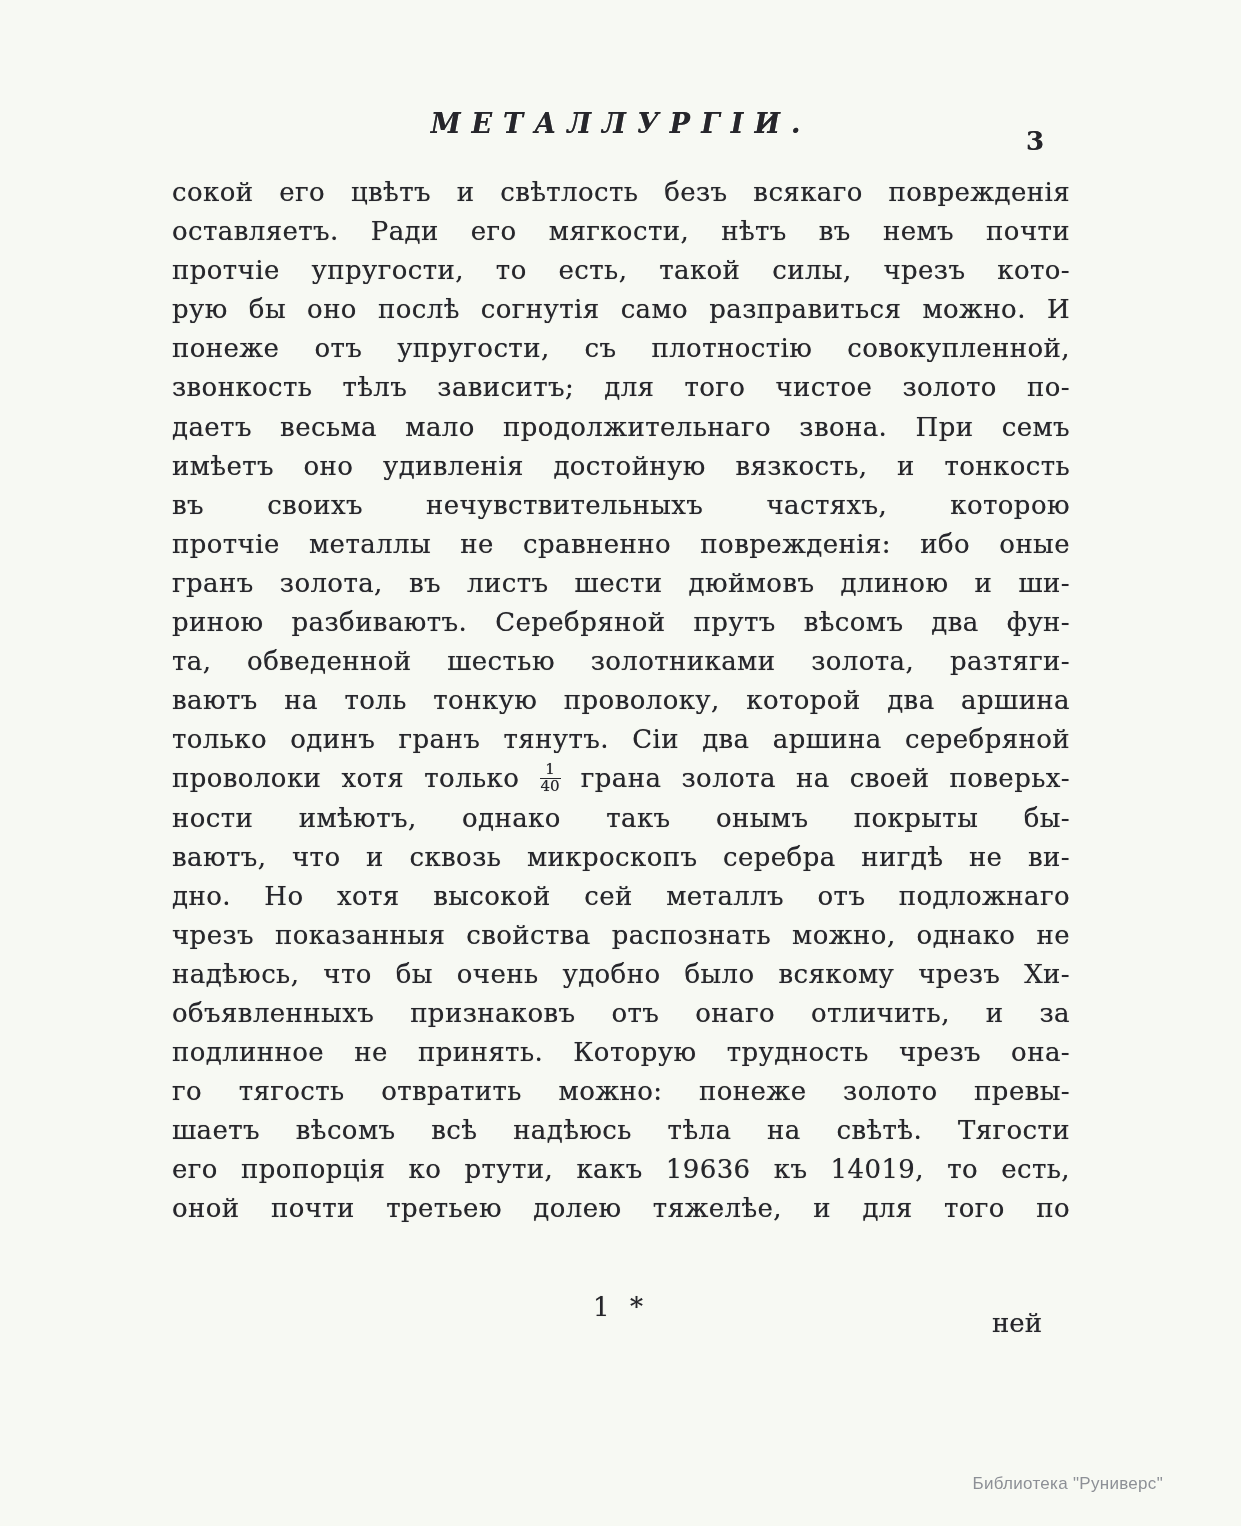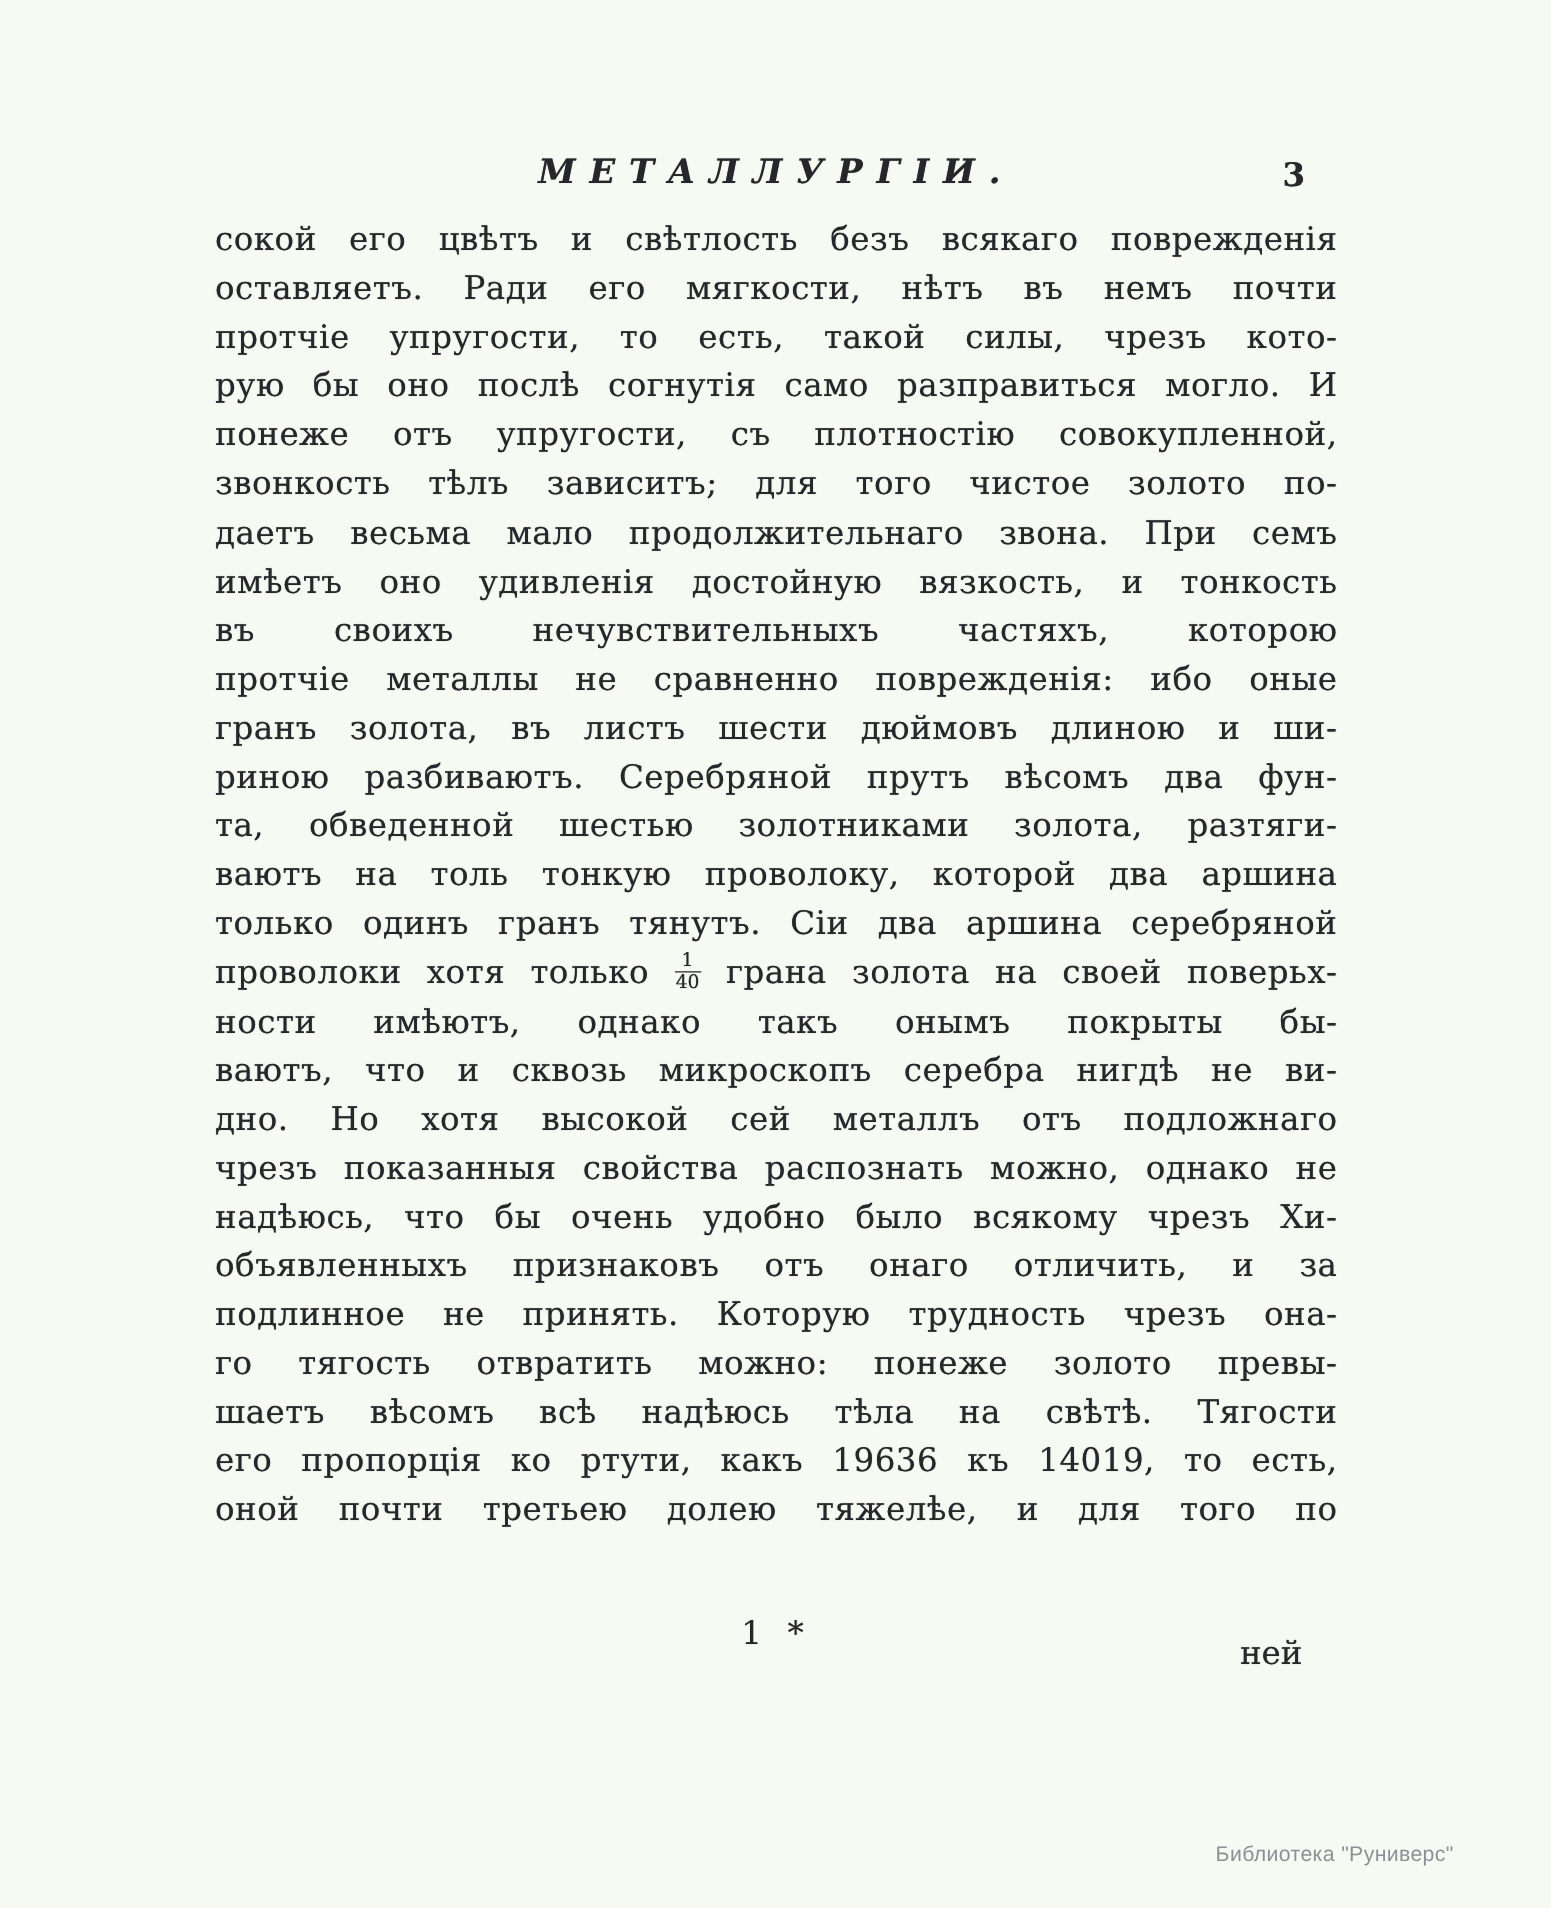--- a/index.html
+++ b/index.html
@@ -6,21 +6,21 @@
   body{
     width:1241px;height:1526px;
     background:#f7f9f3;
     font-family:"DejaVu Serif", serif;
     color:#26262b;
     position:relative;
     overflow:hidden;
   }
   .page{position:absolute;inset:0;}
   .running-head{
-    position:absolute;top:122px;left:172px;width:898px;
+    position:absolute;top:108px;left:172px;width:898px;
     text-align:center;
     font-style:italic;font-weight:bold;
     font-size:27px;letter-spacing:11px;
     text-shadow:0 0 0.6px rgba(30,30,30,.65);
   }
   .page-number{
     position:absolute;top:126px;left:1026px;
     font-size:26px;font-weight:bold;
     text-shadow:0 0 0.6px rgba(30,30,30,.65);
   }
@@ -67,21 +67,21 @@
 
 <div class="page">
 
   <div class="running-head">МЕТАЛЛУРГІИ.</div>
   <div class="page-number">3</div>
 
   <div class="text-block">
     <div class="line">сокой его цвѣтъ и свѣтлость безъ всякаго поврежденія</div>
     <div class="line">оставляетъ. Ради его мягкости, нѣтъ въ немъ почти</div>
     <div class="line">протчіе упругости, то есть, такой силы, чрезъ кото-</div>
-    <div class="line">рую бы оно послѣ согнутія само разправиться могло. И</div>
+    <div class="line">рую бы оно послѣ согнутія само разправиться можно. И</div>
     <div class="line">понеже отъ упругости, съ плотностію совокупленной,</div>
     <div class="line">звонкость тѣлъ зависитъ; для того чистое золото по-</div>
     <div class="line">даетъ весьма мало продолжительнаго звона. При семъ</div>
     <div class="line">имѣетъ оно удивленія достойную вязкость, и тонкость</div>
     <div class="line">въ своихъ нечувствительныхъ частяхъ, которою</div>
     <div class="line">протчіе металлы не сравненно поврежденія: ибо оные</div>
     <div class="line">гранъ золота, въ листъ шести дюймовъ длиною и ши-</div>
     <div class="line">риною разбиваютъ. Серебряной прутъ вѣсомъ два фун-</div>
     <div class="line">та, обведенной шестью золотниками золота, разтяги-</div>
     <div class="line">ваютъ на толь тонкую проволоку, которой два аршина</div>

